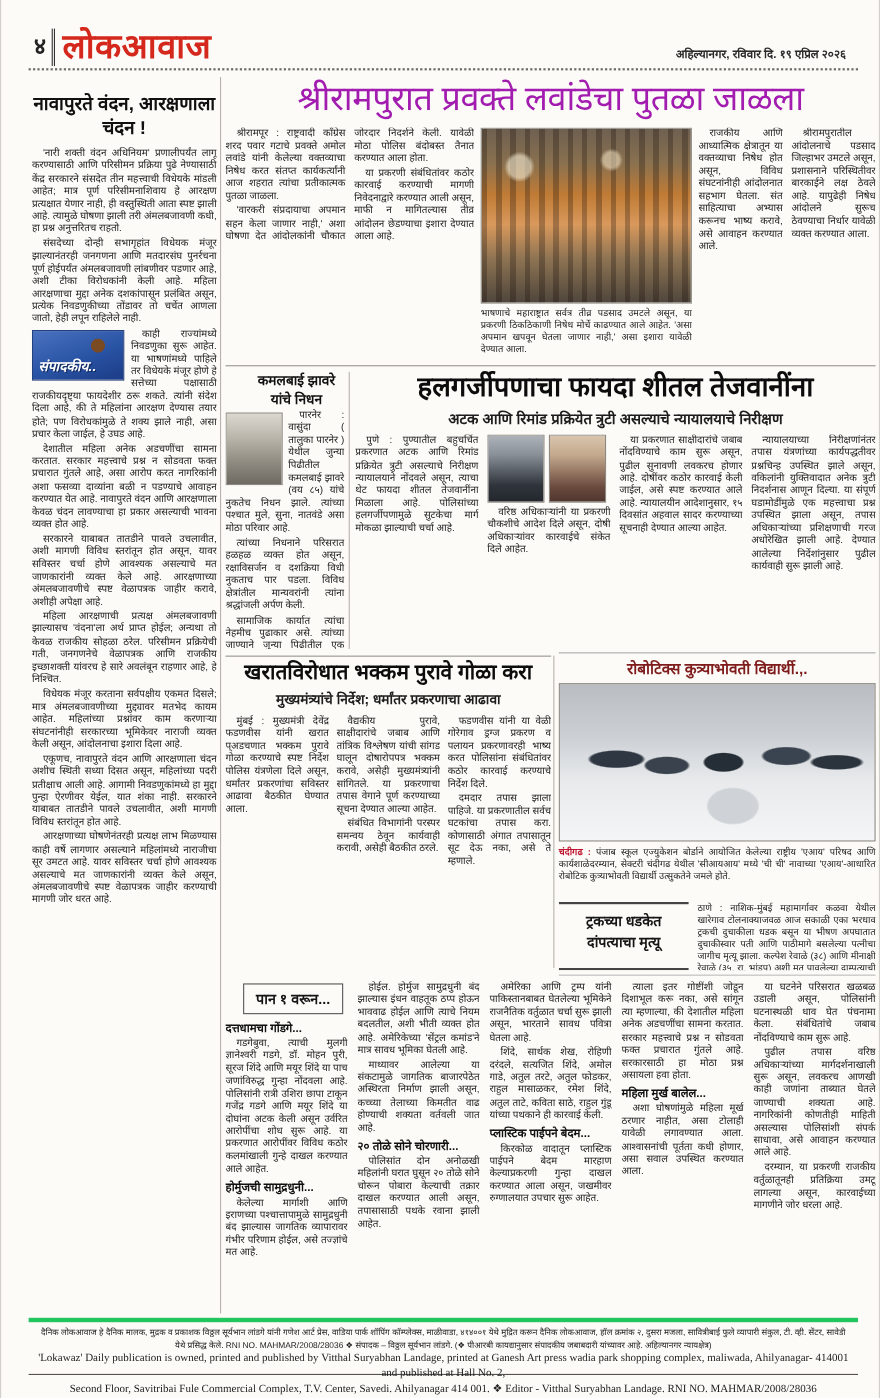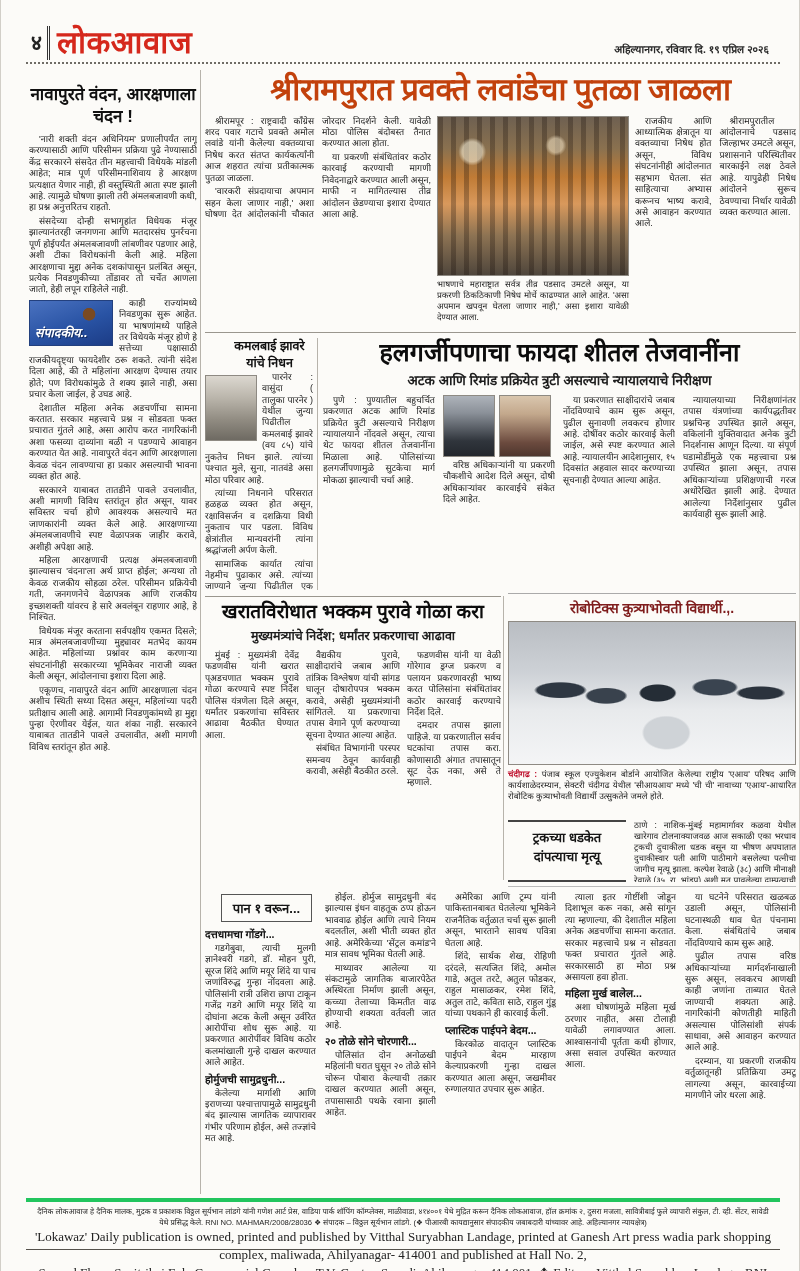--- a/index.html
+++ b/index.html
@@ -12,21 +12,21 @@
   .dotline { border-top:2px dotted #6f6c66; height:0; }
   .pageborder { border-left:1px solid #d2cfc8; border-right:1px solid #d2cfc8; }
   
   .pageno { font-size:21px; font-weight:bold; color:#222; padding-right:5px; border-right:3px double #333; margin-right:7px; line-height:34px; }
   .logo { font-size:31px; font-weight:bold; color:#d5281c; letter-spacing:0.5px; line-height:34px; }
   .dateline { font-size:10.5px; color:#2a2a2a; font-weight:bold; }
   
   .para { font-size:9px; line-height:1.27; text-align:justify; text-indent:10px; margin-bottom:2px; color:#1b1b1b; }
   .smallcol { overflow:hidden; }
   .colhead { font-size:17px; font-weight:bold; text-align:center; line-height:1.32; color:#101010; margin-bottom:5px; }
-  .bighead { font-size:31px; font-weight:bold; text-align:center; color:#c2410c; letter-spacing:-0.4px; line-height:1.15; }
+  .bighead { font-size:31px; font-weight:normal; text-align:center; color:#a21caf; letter-spacing:-0.4px; line-height:1.15; }
   .midhead { font-size:25px; font-weight:bold; text-align:center; color:#0c0c0c; line-height:1.15; }
   .subhead { font-size:13.5px; font-weight:bold; text-align:center; color:#1d1d1d; margin-top:4px; }
   .secthead { font-size:19px; font-weight:bold; text-align:center; color:#0c0c0c; line-height:1.15; }
   .pinkhead { font-size:14px; font-weight:bold; text-align:center; color:#7f1d1d; }
   .boxhead { font-size:12.5px; font-weight:bold; text-align:center; line-height:1.35; color:#111;margin-left:21px; }
   .inhead { font-size:10.5px; font-weight:bold; margin:3px 0 2px 0; color:#111; }
   .flexrow { display:flex; }
   .ncols2 { column-count:2; column-gap:8px; }
   
   .photo { border:1px solid #8e8a83; }
@@ -50,21 +50,21 @@
       background:radial-gradient(circle at 72% 30%, #7a4a22 0 9%, transparent 10%),
                  linear-gradient(160deg,#4a72c0 0%,#2953a4 55%,#1c3c86 100%);
       display:flex; align-items:flex-end; justify-content:flex-start; }
   .edlabel { color:#fff; font-style:italic; font-weight:bold; font-size:12.5px; padding:0 0 4px 5px; text-shadow:1px 1px 0 #102a60; }
   .contbox { border:1px solid #555; padding:4px 6px; margin:2px 4px 5px 16px; text-align:center; font-size:13px; font-weight:bold; }
   .accbox { border-top:2px solid #444; border-bottom:2px solid #444; padding:7px 4px; text-align:center; font-size:13px; font-weight:bold; line-height:1.45; }
   .caption { font-size:8.5px; line-height:1.3; text-align:justify; color:#1b1b1b; }
   .caplabel { color:#c01430; font-weight:bold; }
   .footerbox { border-top:4px solid #22c55e; border-bottom:1px solid #55524c; text-align:center; padding:4px 8px 3px 8px; }
   .footmr { font-size:7.6px; line-height:1.45; color:#222; }
-  .footen { font-family:"Liberation Serif", serif; font-size:13px; line-height:1.4; color:#222; }
+  .footen { font-family:"Liberation Serif", serif; font-size:10px; line-height:1.4; color:#222; }
 </style>
 </head>
 <body>
 
 <div class="canvas pageborder">
 
   <div class="abs flexrow" style="left:30px; top:26px; align-items:center;">
     <span class="pageno">४</span>
     <span class="logo">लोकआवाज</span>
   </div>
@@ -80,20 +80,21 @@
     <div class="edbox">
       <span class="edlabel">संपादकीय..</span>
     </div>
     <div>
         <p class="para">काही राज्यांमध्ये निवडणुका सुरू आहेत. या भाषणांमध्ये पाहिले तर विधेयके मंजूर होणे हे सत्तेच्या पक्षासाठी राजकीयदृष्ट्या फायदेशीर ठरू शकते. त्यांनी संदेश दिला आहे, की ते महिलांना आरक्षण देण्यास तयार होते; पण विरोधकांमुळे ते शक्य झाले नाही, असा प्रचार केला जाईल, हे उघड आहे.</p>
         <p class="para">देशातील महिला अनेक अडचणींचा सामना करतात. सरकार महत्त्वाचे प्रश्न न सोडवता फक्त प्रचारात गुंतले आहे, असा आरोप करत नागरिकांनी अशा फसव्या दाव्यांना बळी न पडण्याचे आवाहन करण्यात येत आहे. नावापुरते वंदन आणि आरक्षणाला केवळ चंदन लावण्याचा हा प्रकार असल्याची भावना व्यक्त होत आहे.</p>
         <p class="para">सरकारने याबाबत तातडीने पावले उचलावीत, अशी मागणी विविध स्तरांतून होत असून, यावर सविस्तर चर्चा होणे आवश्यक असल्याचे मत जाणकारांनी व्यक्त केले आहे. आरक्षणाच्या अंमलबजावणीचे स्पष्ट वेळापत्रक जाहीर करावे, अशीही अपेक्षा आहे.</p>
         <p class="para">महिला आरक्षणाची प्रत्यक्ष अंमलबजावणी झाल्यासच 'वंदना'ला अर्थ प्राप्त होईल; अन्यथा तो केवळ राजकीय सोहळा ठरेल. परिसीमन प्रक्रियेची गती, जनगणनेचे वेळापत्रक आणि राजकीय इच्छाशक्ती यांवरच हे सारे अवलंबून राहणार आहे, हे निश्चित.</p>
         <p class="para">विधेयक मंजूर करताना सर्वपक्षीय एकमत दिसले; मात्र अंमलबजावणीच्या मुद्द्यावर मतभेद कायम आहेत. महिलांच्या प्रश्नांवर काम करणाऱ्या संघटनांनीही सरकारच्या भूमिकेवर नाराजी व्यक्त केली असून, आंदोलनाचा इशारा दिला आहे.</p>
         <p class="para">एकूणच, नावापुरते वंदन आणि आरक्षणाला चंदन अशीच स्थिती सध्या दिसत असून, महिलांच्या पदरी प्रतीक्षाच आली आहे. आगामी निवडणुकांमध्ये हा मुद्दा पुन्हा ऐरणीवर येईल, यात शंका नाही. सरकारने याबाबत तातडीने पावले उचलावीत, अशी मागणी विविध स्तरांतून होत आहे.</p>
+        <p class="para">आरक्षणाच्या घोषणेनंतरही प्रत्यक्ष लाभ मिळण्यास काही वर्षे लागणार असल्याने महिलांमध्ये नाराजीचा सूर उमटत आहे. यावर सविस्तर चर्चा होणे आवश्यक असल्याचे मत जाणकारांनी व्यक्त केले असून, अंमलबजावणीचे स्पष्ट वेळापत्रक जाहीर करण्याची मागणी जोर धरत आहे.</p>
       </div>
   </div>
   <div class="abs vline" style="left:199px; top:70px; height:1124px;"></div>
 
   <div class="abs" style="left:204px; top:72px; width:591px;">
     <div class="bighead">श्रीरामपुरात प्रवक्ते लवांडेचा पुतळा जाळला</div>
     <div class="flexrow" style="margin-top:8px; height:208px; overflow:hidden;">
       <div class="ncols2 smallcol" style="width:226px; height:208px;">
           <p class="para">श्रीरामपूर : राष्ट्रवादी काँग्रेस शरद पवार गटाचे प्रवक्ते अमोल लवांडे यांनी केलेल्या वक्तव्याचा निषेध करत संतप्त कार्यकर्त्यांनी आज शहरात त्यांचा प्रतीकात्मक पुतळा जाळला.</p>
           <p class="para">'वारकरी संप्रदायाचा अपमान सहन केला जाणार नाही,' अशा घोषणा देत आंदोलकांनी चौकात जोरदार निदर्शने केली. यावेळी मोठा पोलिस बंदोबस्त तैनात करण्यात आला होता.</p>

